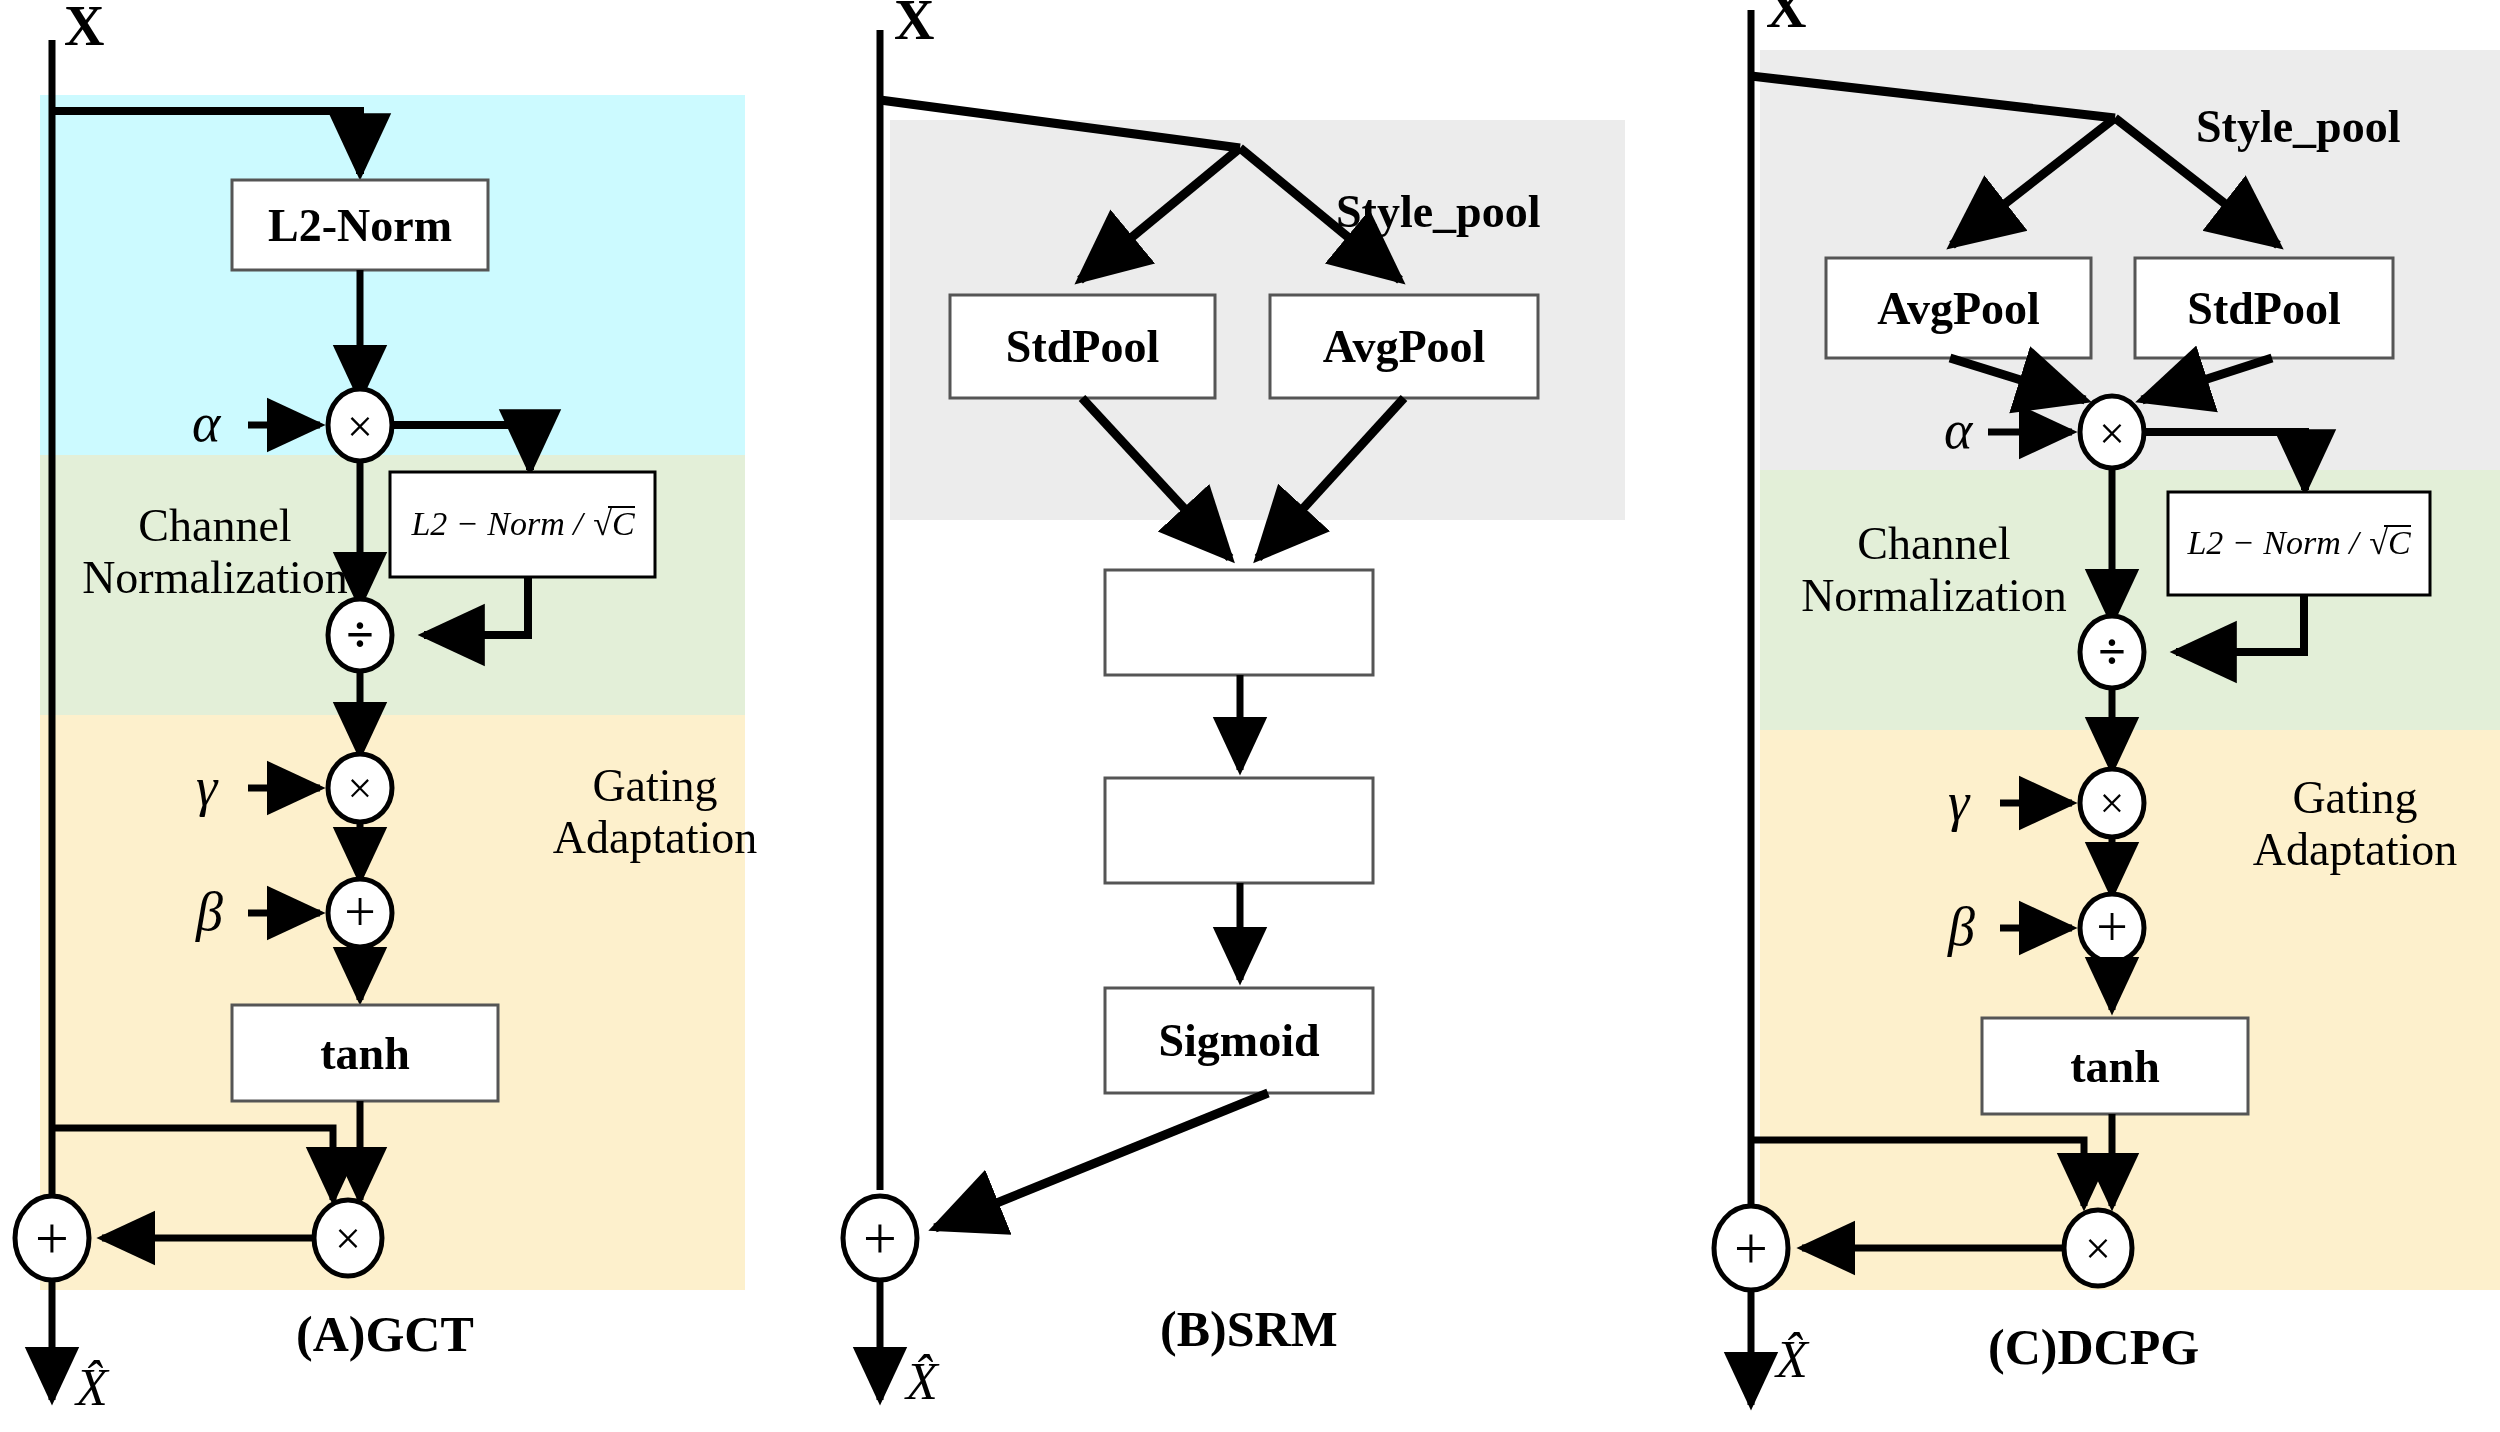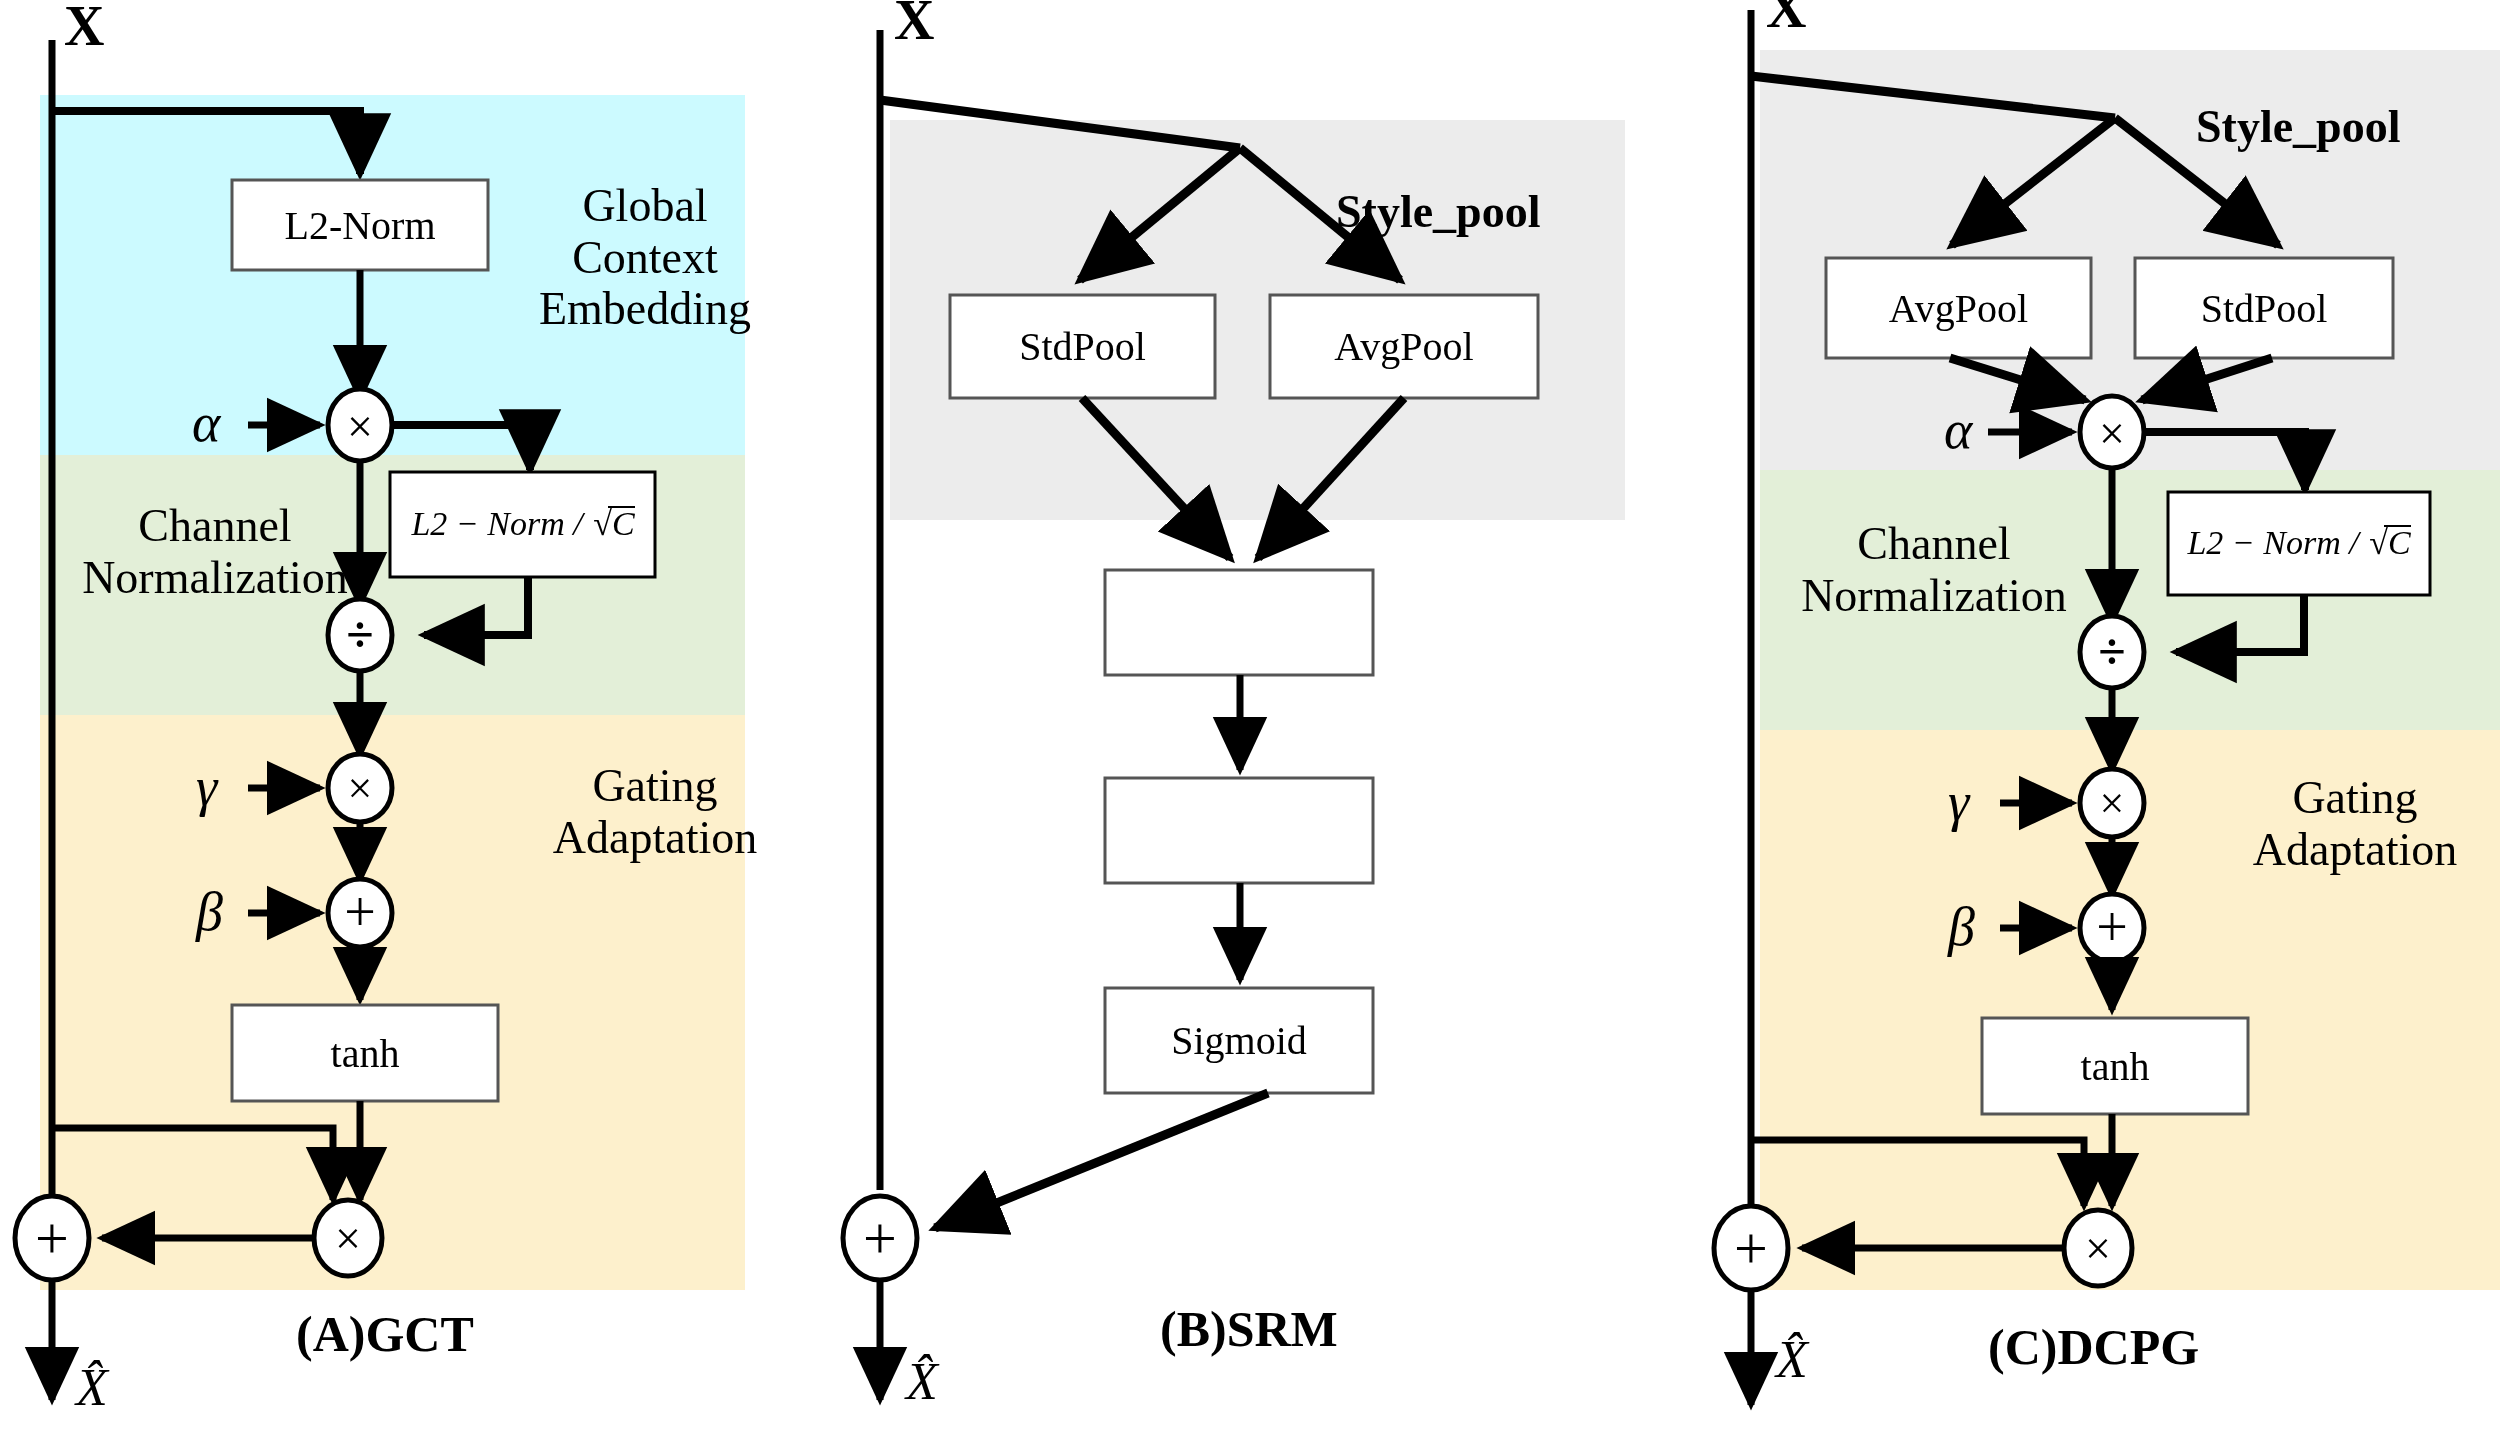--- a/index.html
+++ b/index.html
@@ -1,20 +1,20 @@
 <!DOCTYPE html>
 <html><head>
 <meta charset="utf-8">
 <style>
   html,body{margin:0;padding:0;background:#ffffff;}
   body{width:2500px;height:1432px;font-family:"Liberation Serif",serif;overflow:hidden;}
   #stage{position:relative;width:2500px;height:1432px;background:#fff;}
   svg.layer{position:absolute;left:0;top:0;width:2500px;height:1432px;}
   .regionLabel{position:absolute;font-family:"Liberation Serif",serif;font-size:46px;color:#000;text-align:center;line-height:1.12;}
-  .boxLabel{position:absolute;font-family:"Liberation Serif",serif;font-weight:normal;font-size:40px;color:#000;display:flex;align-items:center;justify-content:center;}
+  .boxLabel{position:absolute;font-family:"Liberation Serif",serif;font-weight:bold;font-size:46px;color:#000;display:flex;align-items:center;justify-content:center;}
   .panelTitle{position:absolute;font-family:"Liberation Serif",serif;font-weight:bold;font-size:50px;color:#000;}
   .greek{position:absolute;font-family:"Liberation Serif",serif;font-style:italic;font-size:54px;color:#000;}
   .varX{position:absolute;font-family:"Liberation Serif",serif;font-weight:bold;font-size:56px;color:#000;}
   .opGlyph{position:absolute;font-family:"Liberation Serif",serif;font-size:44px;color:#000;display:flex;align-items:center;justify-content:center;pointer-events:none;}
   .formula{position:absolute;font-family:"Liberation Serif",serif;font-style:italic;font-size:34px;color:#000;display:flex;align-items:center;justify-content:center;white-space:nowrap;}
   .stylePool{position:absolute;font-family:"Liberation Serif",serif;font-weight:bold;font-size:46px;color:#000;white-space:nowrap;}
   .xhat{position:absolute;font-family:"Liberation Serif",serif;font-style:italic;font-size:52px;color:#000;}
   .sqrt-wrap{display:inline-block;position:relative;padding-left:2px;}
   .sqrt-wrap .bar{position:absolute;top:1px;left:17px;right:0px;border-top:2px solid #000;}
 </style>
@@ -168,23 +168,20 @@
     <ellipse cx="2098" cy="1248" rx="34" ry="38" fill="#fff" stroke="#000" stroke-width="5"></ellipse>
     <line x1="2064" y1="1248" x2="1802" y2="1248" stroke="#000" stroke-width="7" marker-end="url(#ah)"></line>
     <ellipse cx="1751" cy="1248" rx="37" ry="42" fill="#fff" stroke="#000" stroke-width="5"></ellipse>
     <line x1="1751" y1="1290" x2="1751" y2="1405" stroke="#000" stroke-width="7" marker-end="url(#ah)"></line>
   </svg>
 
   <div class="varX" style="left:64px;top:-6px;">X</div>
 
   <div class="boxLabel" style="left:232px;top:180px;width:256px;height:90px;">L2-Norm</div>
 
-  <div class="regionLabel" style="left:520px;top:180px;width:250px;white-space:pre-line;">Global
-Context
-Embedding</div>
 
   <div class="greek" style="left:192px;top:392px;">α</div>
   <div class="opGlyph" style="left:328px;top:393px;width:64px;height:66px;font-size:46px;">×</div>
 
   <div class="formula" style="left:392px;top:474px;width:262px;height:100px;">
     <span>L2 − Norm /</span>&nbsp;<span class="sqrt-wrap"><span>√</span><span>C</span><span class="bar"></span></span>
   </div>
 
   <div class="regionLabel" style="left:60px;top:500px;width:310px;white-space:pre-line;">Channel
 Normalization</div>

